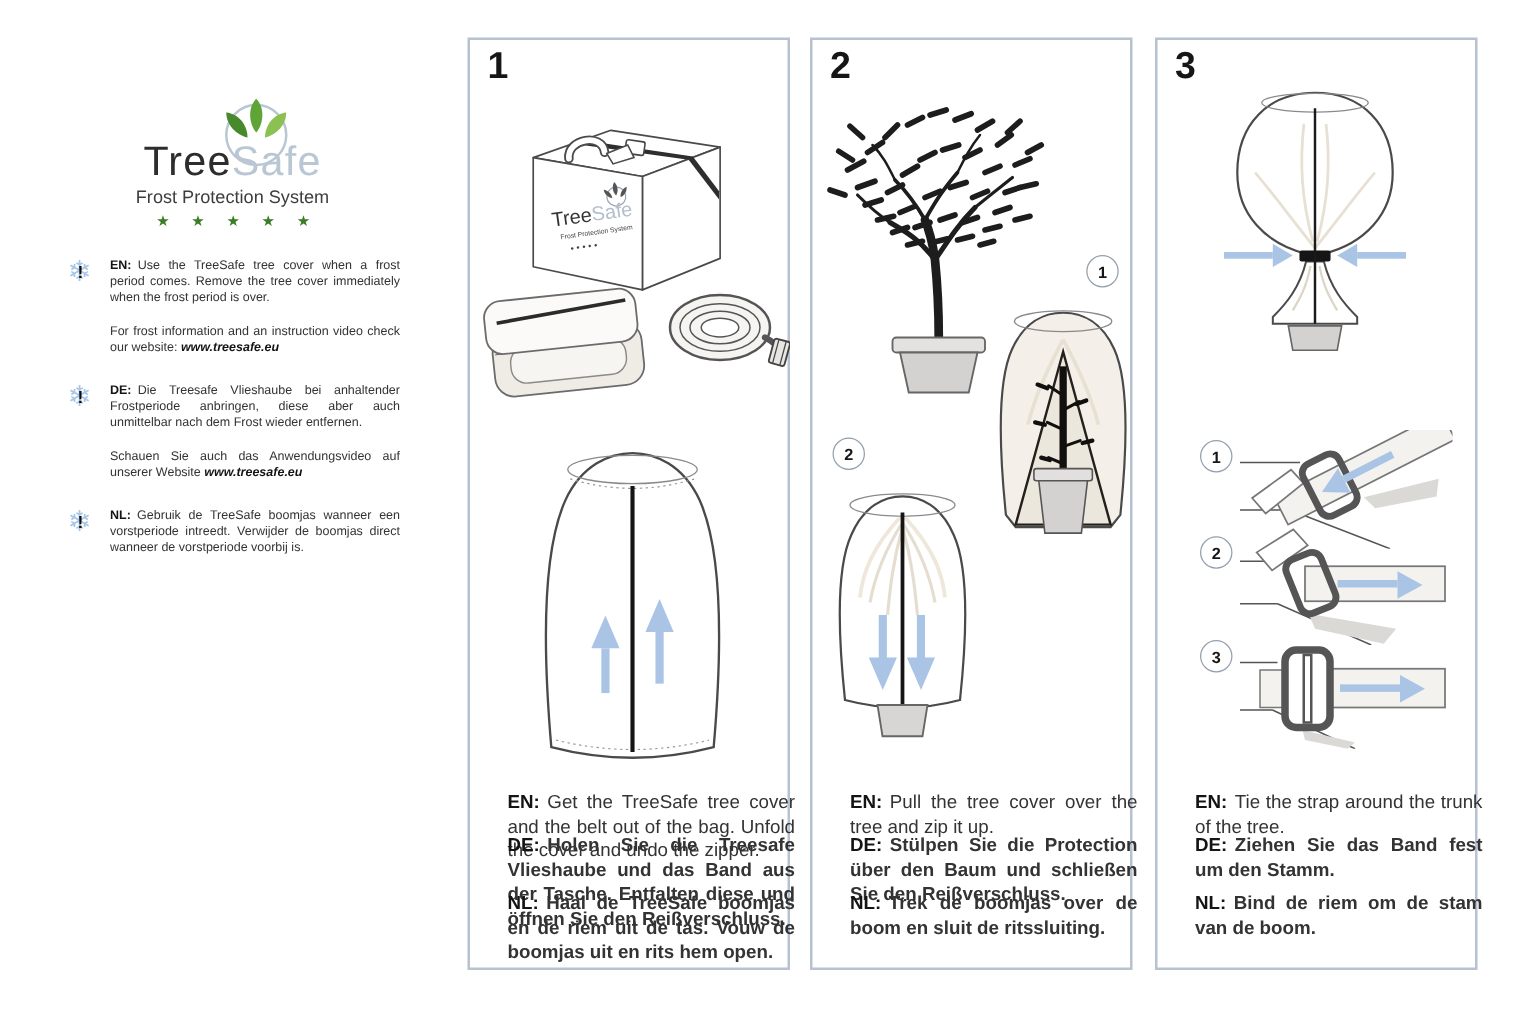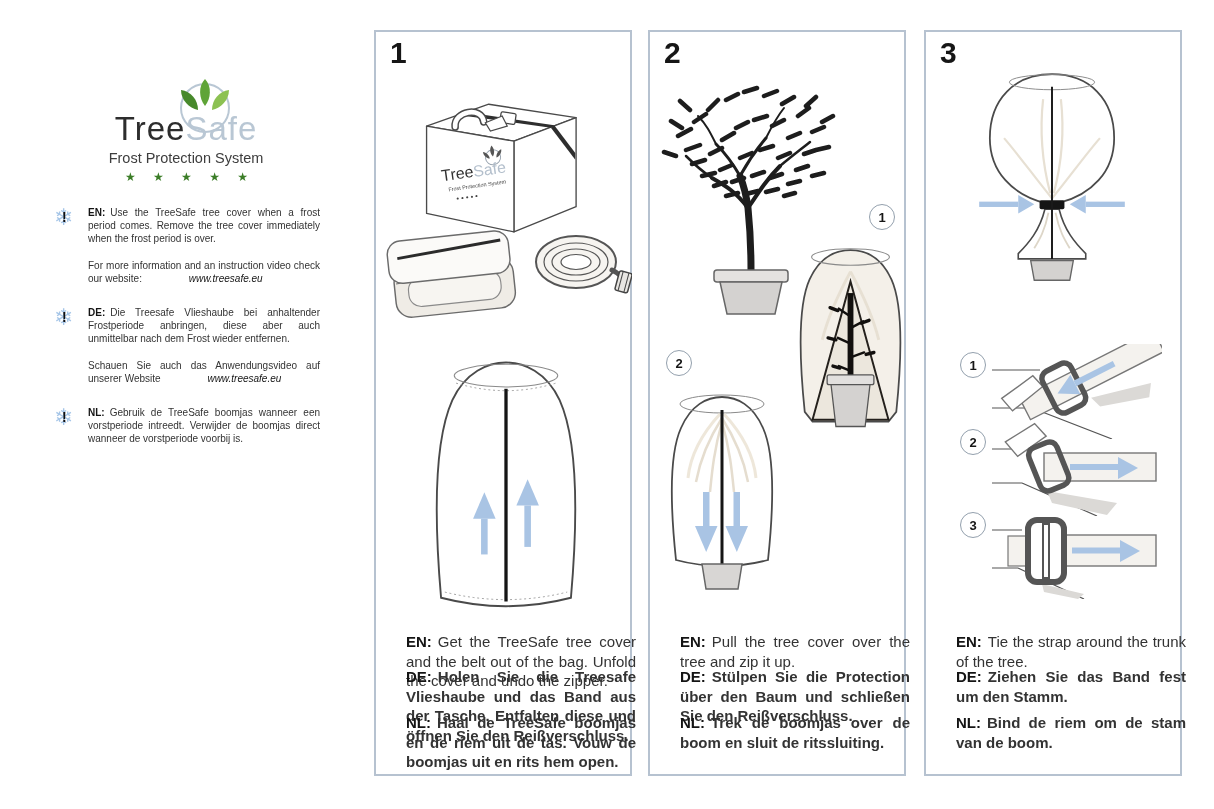--- a/index.html
+++ b/index.html
@@ -15,21 +15,21 @@
   .logo-title .safe{color:#b9c7d4;}
   .logo-sub{position:absolute;left:0;top:90px;width:100%;font-size:14.5px;color:#3d3d3d;}
   .logo-stars{position:absolute;left:4px;top:110px;width:100%;font-size:12px;color:#3b7d27;letter-spacing:7px;}
   .frost-icon{position:absolute;width:26px;height:26px;}
   .frost-icon .flake{position:absolute;left:0;top:0;font-size:23px;line-height:26px;color:#a6c6e8;}
   .frost-icon .bang{position:absolute;left:8px;top:4px;font-size:14px;line-height:18px;font-weight:700;color:#101010;}
   .intro{position:absolute;left:88px;width:232px;font-size:10px;line-height:1.32;text-align:justify;color:#333;}
   .intro p{margin:0;}
   .intro .i2{margin-top:13px;}
   .intro b{margin-right:5px;color:#141414;}
-  .url{font-weight:400;font-style:italic;color:#141414;margin-left:44px;}
+  .url{font-weight:700;font-style:italic;color:#141414;}
   
   .panel{position:absolute;top:30px;width:258px;height:746px;background:#fff;border:2px solid #b6c2d0;box-sizing:border-box;}
   #panel1{left:374px;} #panel2{left:648px;} #panel3{left:924px;}
   .pnum{position:absolute;left:14px;top:4px;font-size:30px;font-weight:700;color:#161616;}
   .badge{position:absolute;width:26px;height:26px;border-radius:50%;background:#fff;border:1.5px solid #93a0ad;
          box-sizing:border-box;display:flex;align-items:center;justify-content:center;
          font-size:13px;font-weight:700;color:#161616;z-index:5;}
   .art{position:absolute;}
   .captions{position:absolute;left:14px;top:0;width:230px;}
   .cap{position:absolute;left:16px;width:230px;margin:0;font-size:15px;line-height:1.3;text-align:justify;color:#333;}
@@ -54,21 +54,21 @@
   <div class="logo-sub">Frost Protection System</div>
   <div class="logo-stars">★ ★ ★ ★ ★</div>
 </div>
 
 <div class="frost-icon" style="left:54px;top:204px;">
   <span class="flake">❄</span>
   <span class="bang">!</span>
 </div>
 <div class="intro" style="top:206px;">
   <p class="ipara"><b>EN:</b><span>Use the TreeSafe tree cover when a frost period comes. Remove the tree cover immediately when the frost period is over.</span></p>
-  <p class="i2"><span>For more information and an instruction video check our website: </span><b class="url">www.treesafe.eu</b></p>
+  <p class="i2"><span>For frost information and an instruction video check our website: </span><b class="url">www.treesafe.eu</b></p>
 </div>
 
 <div class="frost-icon" style="left:54px;top:304px;">
   <span class="flake">❄</span>
   <span class="bang">!</span>
 </div>
 <div class="intro" style="top:306px;">
   <p class="ipara"><b>DE:</b><span>Die Treesafe Vlieshaube bei anhaltender Frostperiode anbringen, diese aber auch unmittelbar nach dem Frost wieder entfernen.</span></p>
   <p class="i2"><span>Schauen Sie auch das Anwendungsvideo auf unserer Website </span><b class="url">www.treesafe.eu</b></p>
 </div>

